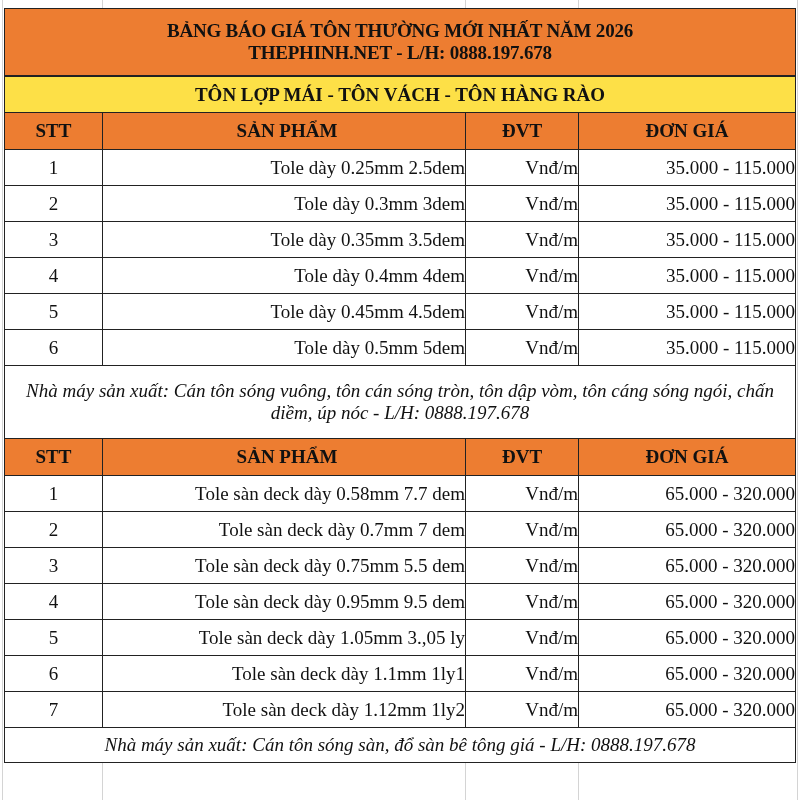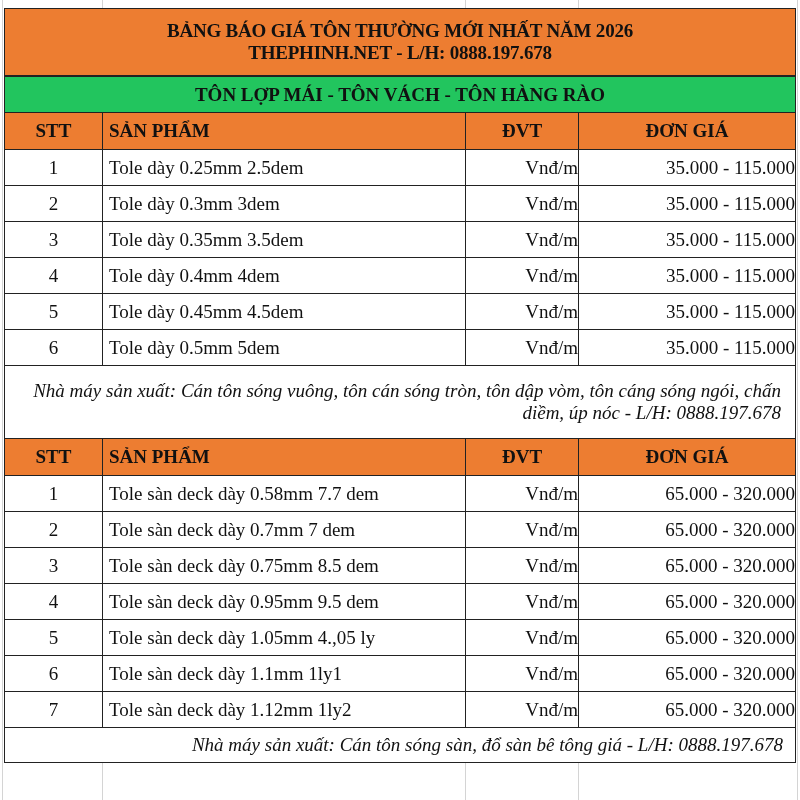--- a/index.html
+++ b/index.html
@@ -41,43 +41,43 @@
     .title-cell {
       background: #ED7D31;
       text-align: center;
       font-weight: bold;
       font-size: 20px;
       height: 66px;
       line-height: 30px;
       letter-spacing: -0.2px;
     }
     .band-cell {
-      background: #22c55e;
+      background: #fde047;
       text-align: center;
       font-weight: bold;
       font-size: 20px;
       height: 35px;
       border-top: 2px solid #222222 !important;
     }
     .head-row td {
       background: #ED7D31;
       font-weight: bold;
       font-size: 19px;
       height: 36px;
     }
     .head-row td.c-stt, .head-row td.c-unit, .head-row td.c-price { text-align: center; }
-    .head-row td.c-name { text-align: left; padding-left: 5px; }
+    .head-row td.c-name { text-align: center; padding-left: 5px; }
     .data-row td { height: 35px; background: #ffffff; }
     .c-stt { text-align: center; margin-left: 36px; }
-    .c-name { text-align: left; padding-left: 6px !important; }
+    .c-name { text-align: right; padding-left: 6px !important; }
     .c-unit { text-align: right; }
     .c-price { text-align: right; }
     .note-cell {
       font-style: italic;
-      text-align: right;
+      text-align: center;
       font-size: 19px;
       white-space: normal !important;
       line-height: 30px;
       padding: 4px 14px !important;
       background: #ffffff;
     }
     .note-cell.note1 { height: 64px; }
     .note-cell.note2 { height: 27px; padding: 3px 12px !important; line-height: 28px; }
     .title-line { display: block; }
   </style>
@@ -170,33 +170,33 @@
       <td class="c-price">65.000 - 320.000</td>
     </tr>
     <tr class="data-row">
       <td class="c-stt">2</td>
       <td class="c-name">Tole sàn deck dày 0.7mm 7 dem</td>
       <td class="c-unit">Vnđ/m</td>
       <td class="c-price">65.000 - 320.000</td>
     </tr>
     <tr class="data-row">
       <td class="c-stt">3</td>
-      <td class="c-name">Tole sàn deck dày 0.75mm 8.5 dem</td>
+      <td class="c-name">Tole sàn deck dày 0.75mm 5.5 dem</td>
       <td class="c-unit">Vnđ/m</td>
       <td class="c-price">65.000 - 320.000</td>
     </tr>
     <tr class="data-row">
       <td class="c-stt">4</td>
       <td class="c-name">Tole sàn deck dày 0.95mm 9.5 dem</td>
       <td class="c-unit">Vnđ/m</td>
       <td class="c-price">65.000 - 320.000</td>
     </tr>
     <tr class="data-row">
       <td class="c-stt">5</td>
-      <td class="c-name">Tole sàn deck dày 1.05mm 4.,05 ly</td>
+      <td class="c-name">Tole sàn deck dày 1.05mm 3.,05 ly</td>
       <td class="c-unit">Vnđ/m</td>
       <td class="c-price">65.000 - 320.000</td>
     </tr>
     <tr class="data-row">
       <td class="c-stt">6</td>
       <td class="c-name">Tole sàn deck dày 1.1mm 1ly1</td>
       <td class="c-unit">Vnđ/m</td>
       <td class="c-price">65.000 - 320.000</td>
     </tr>
     <tr class="data-row">

